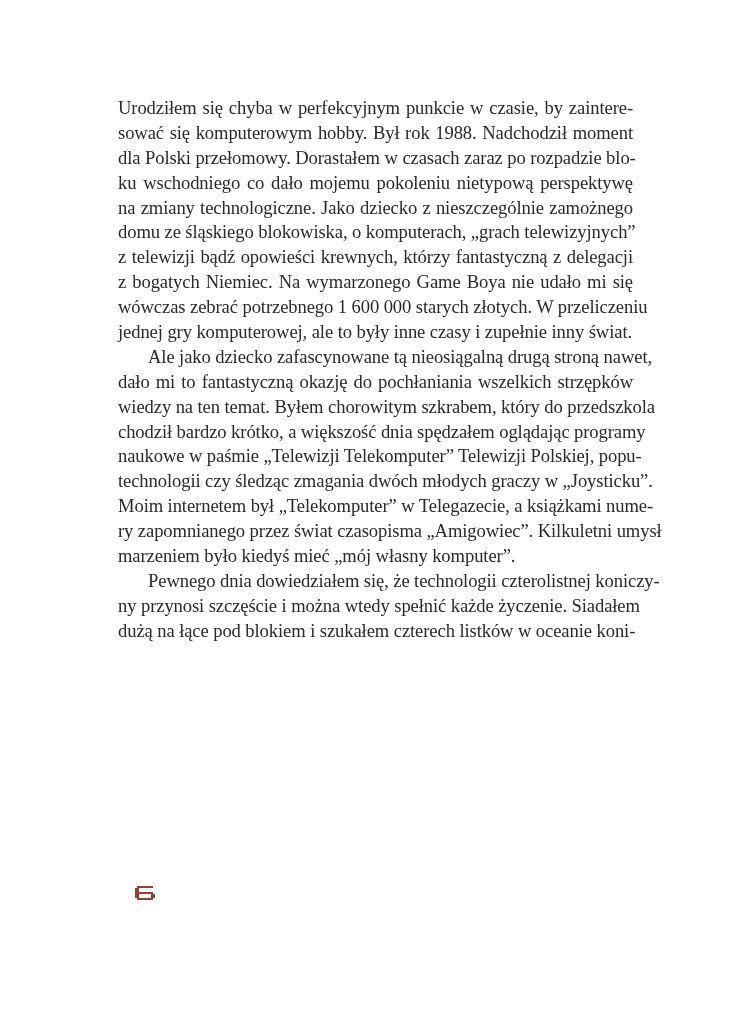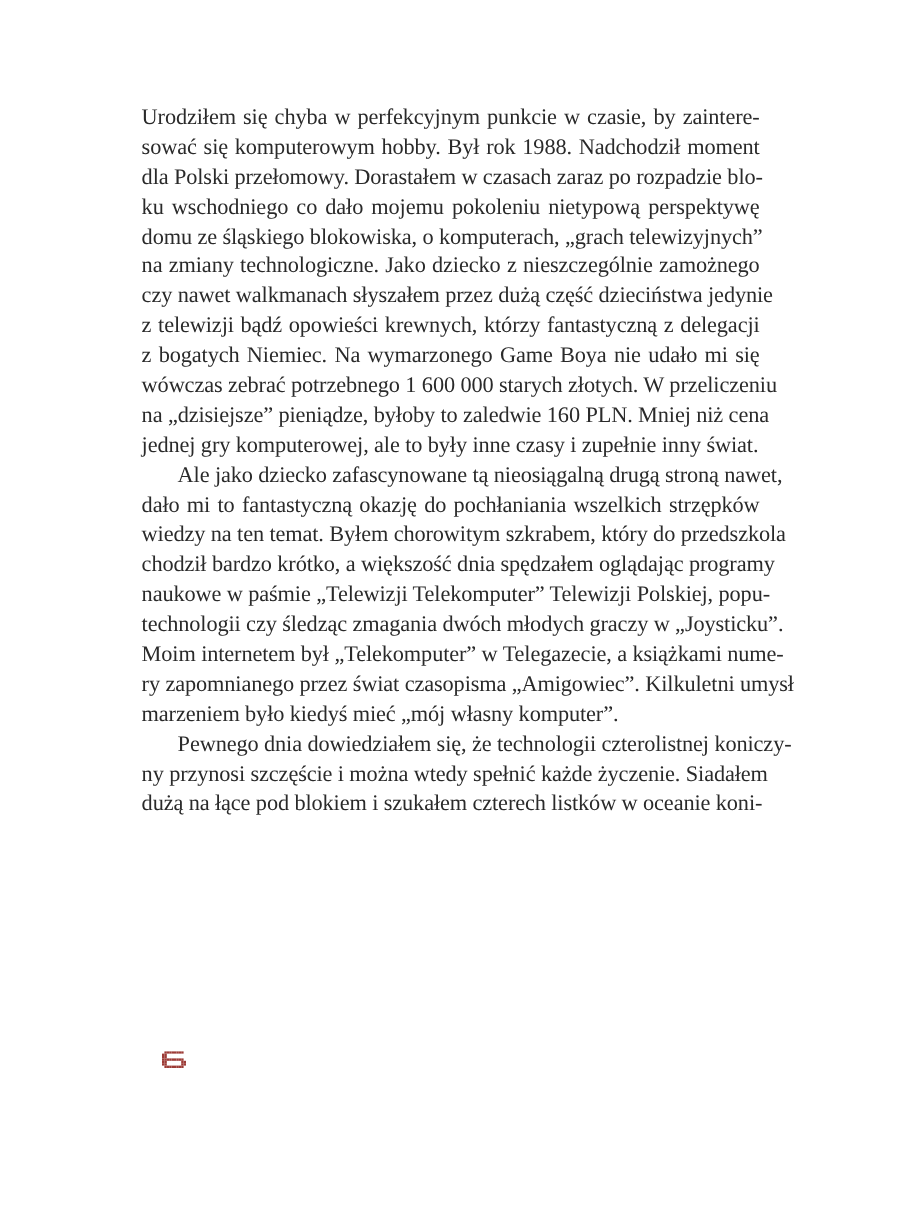--- a/index.html
+++ b/index.html
@@ -9,21 +9,21 @@
     }
     body {
       width: 751px;
       height: 1024px;
       position: relative;
       overflow: hidden;
     }
     .page {
       position: absolute;
       left: 0;
-      top: 0;
+      top: 10px;
       width: 751px;
       height: 716px;
       background: #ffffff;
     }
     .text-block {
       position: absolute;
       left: 118px;
       top: 86px;
       width: 515px;
       font-family: "Liberation Serif", "DejaVu Serif", serif;
@@ -59,27 +59,25 @@
 <body>
 
 <div class="page">
   <div class="text-block" style="color: rgb(42, 42, 42);">
 
     <div class="paragraph">
       <div class="line">Urodziłem się chyba w perfekcyjnym punkcie w czasie, by zaintere-</div>
       <div class="line">sować się komputerowym hobby. Był rok 1988. Nadchodził moment</div>
       <div class="line">dla Polski przełomowy. Dorastałem w czasach zaraz po rozpadzie blo-</div>
       <div class="line">ku wschodniego co dało mojemu pokoleniu nietypową perspektywę</div>
+      <div class="line">na zmiany technologiczne. Jako dziecko z nieszczególnie zamożnego</div>
       <div class="line">domu ze śląskiego blokowiska, o komputerach, „grach telewizyjnych”</div>
-      <div class="line">na zmiany technologiczne. Jako dziecko z nieszczególnie zamożnego</div>
-      <div class="line">czy nawet walkmanach słyszałem przez dużą część dzieciństwa jedynie</div>
       <div class="line">z telewizji bądź opowieści krewnych, którzy fantastyczną z delegacji</div>
       <div class="line">z bogatych Niemiec. Na wymarzonego Game Boya nie udało mi się</div>
       <div class="line">wówczas zebrać potrzebnego 1 600 000 starych złotych. W przeliczeniu</div>
-      <div class="line">na „dzisiejsze” pieniądze, byłoby to zaledwie 160 PLN. Mniej niż cena</div>
       <div class="line last">jednej gry komputerowej, ale to były inne czasy i zupełnie inny świat.</div>
     </div>
 
     <div class="paragraph">
       <div class="line indent">Ale jako dziecko zafascynowane tą nieosiągalną drugą stroną nawet,</div>
       <div class="line">dało mi to fantastyczną okazję do pochłaniania wszelkich strzępków</div>
       <div class="line">wiedzy na ten temat. Byłem chorowitym szkrabem, który do przedszkola</div>
       <div class="line">chodził bardzo krótko, a większość dnia spędzałem oglądając programy</div>
       <div class="line">naukowe w paśmie „Telewizji Telekomputer” Telewizji Polskiej, popu-</div>
       <div class="line">technologii czy śledząc zmagania dwóch młodych graczy w „Joysticku”.</div>

